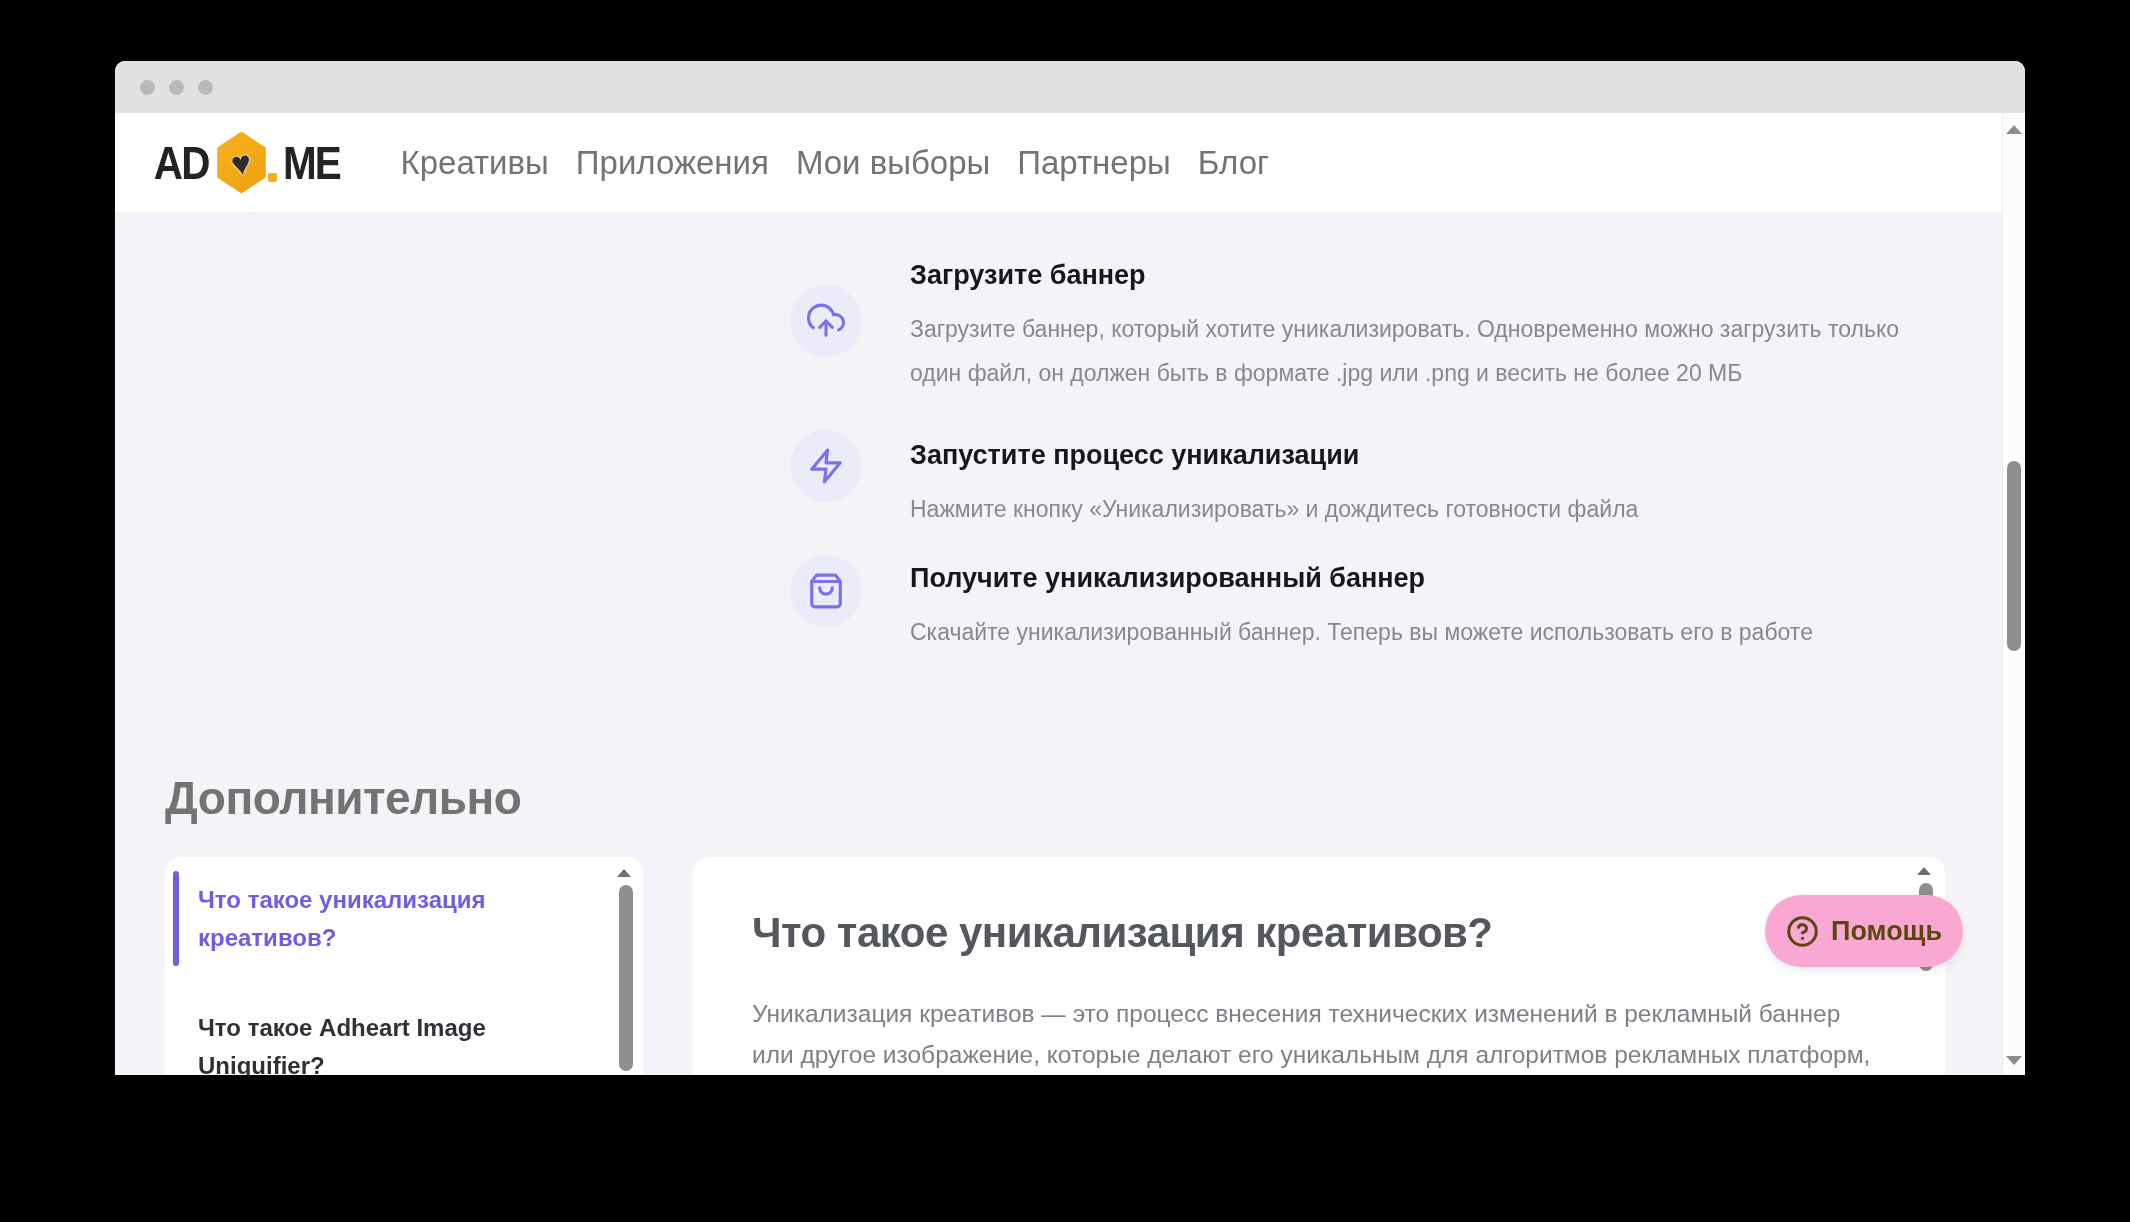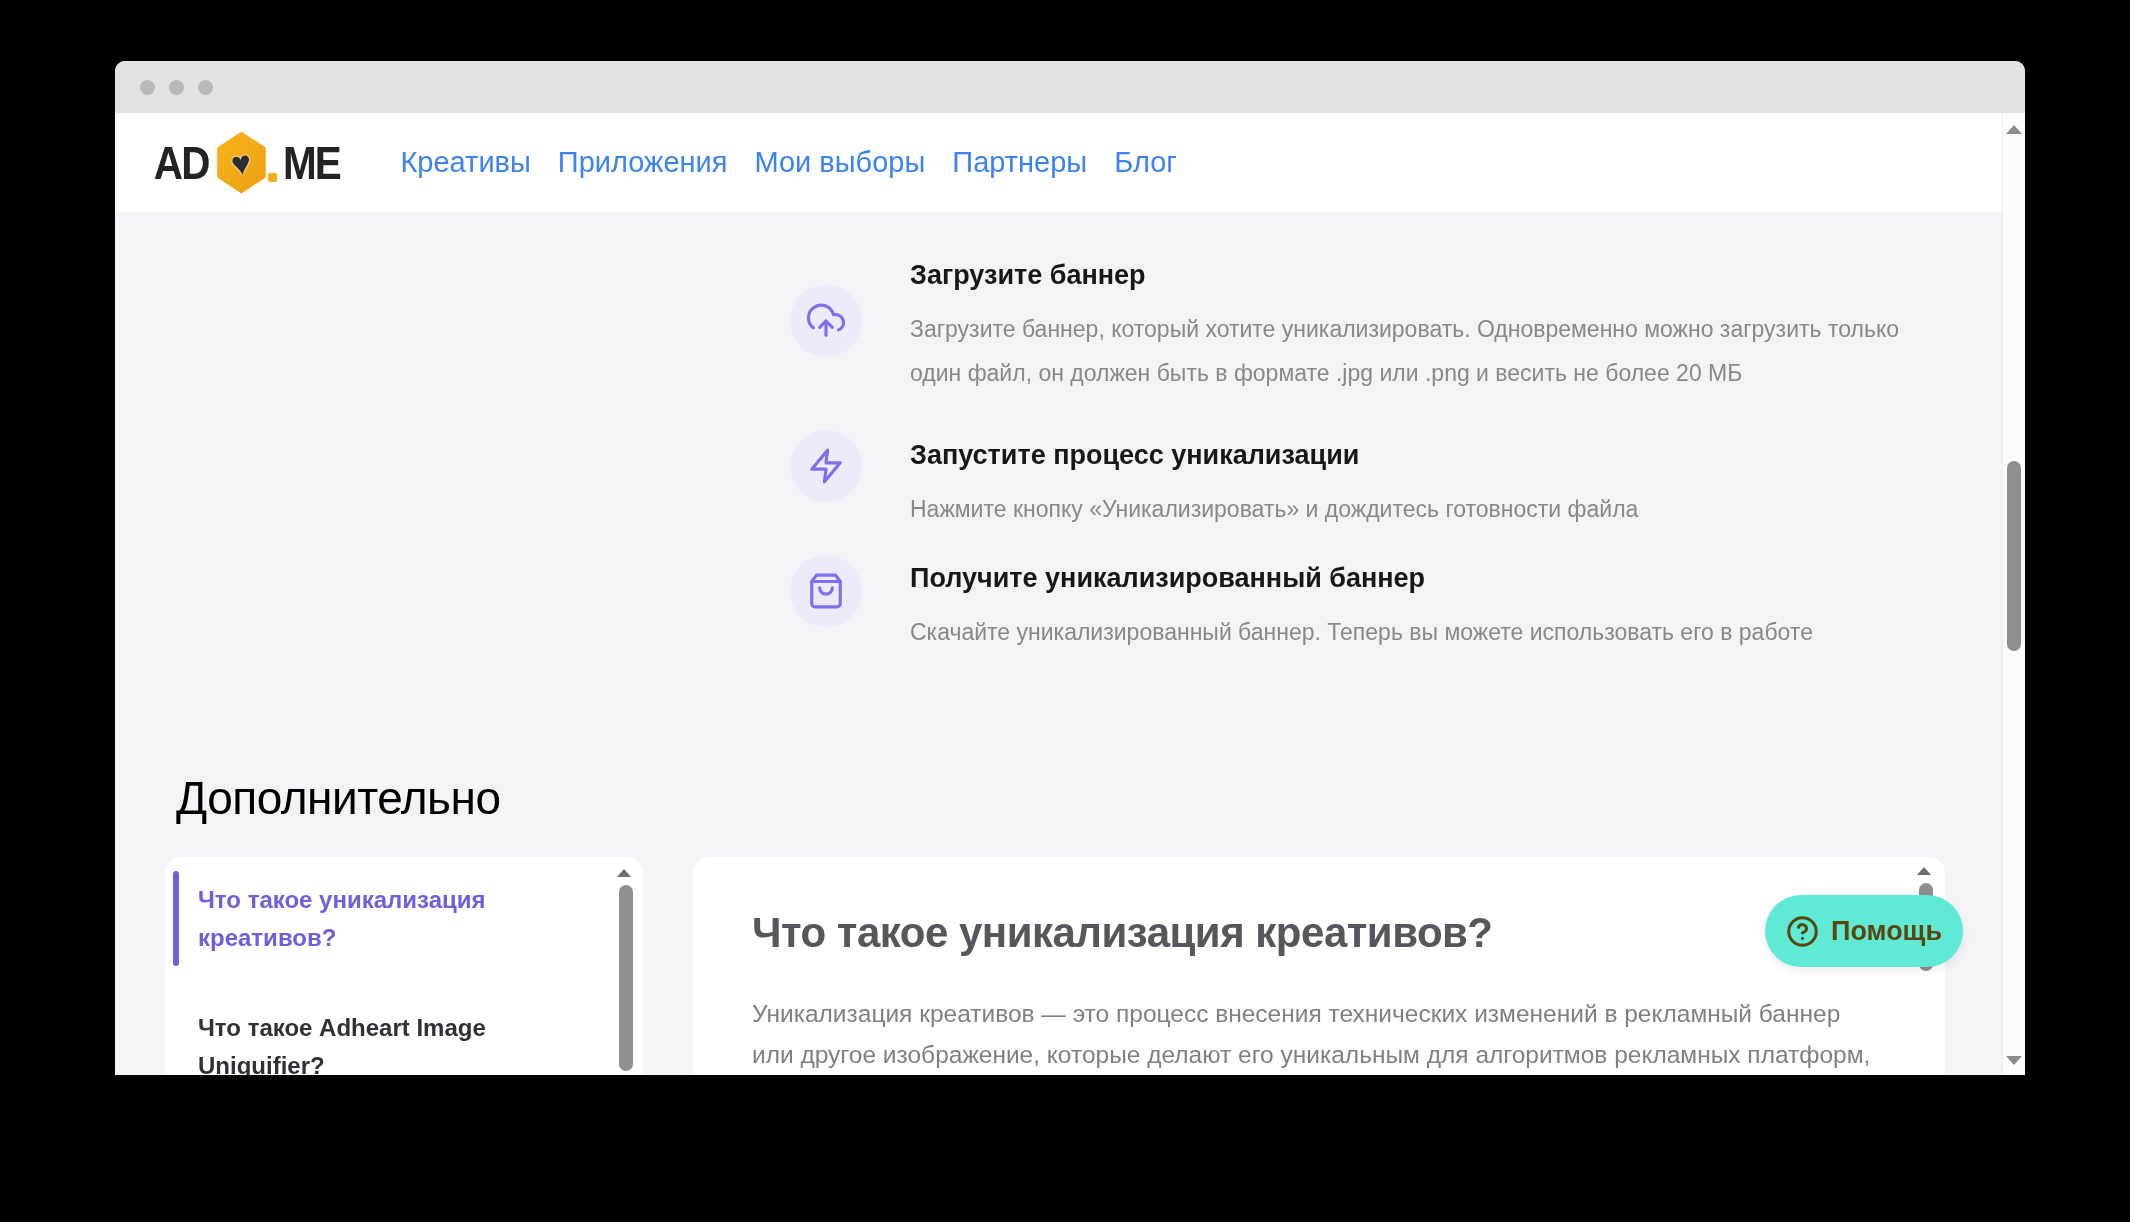--- a/index.html
+++ b/index.html
@@ -27,25 +27,25 @@
             display:flex; align-items:center; padding-left:35px; }
   .logo { display:flex; align-items:center; cursor:pointer; }
   .logo-txt { font-size:46px; font-weight:700; color:#232323; letter-spacing:-2px; transform:scaleX(.88); }
   .hex { width:54px; height:62px; margin:0 2px; background:linear-gradient(135deg,#f9b41c,#eb9f10);
          clip-path:polygon(50% 0,95% 26%,95% 74%,50% 100%,5% 74%,5% 26%);
          display:flex; align-items:center; justify-content:center; }
   .hex-heart { font-size:34px; color:#2d2d2d; transform:rotate(-8deg); line-height:1;
                text-shadow:0 0 2px #fff, 0 0 2px #fff; }
   .logo-dot { width:9px; height:9px; border-radius:2px; background:#f4ae16; align-self:flex-end; margin:0 2px 12px -2px; }
   .nav-links { display:flex; gap:27px; margin-left:56px; }
-  .nav-link { font-size:29px; color:#3b82f6; cursor:pointer; white-space:nowrap; }
+  .nav-link { font-size:33px; color:#737373; cursor:pointer; white-space:nowrap; }
 
   .h1 { position:absolute; left:50px; top:150px; width:520px; font-size:46px; line-height:72px;
         font-weight:700; color:#15171c; letter-spacing:-0.5px; }
-  .h2 { position:absolute; left:50px; top:658px; font-size:46px; font-weight:400; color:#000000; letter-spacing:-0.5px;margin-left:11px; }
+  .h2 { position:absolute; left:50px; top:658px; font-size:46px; font-weight:700; color:#737373; letter-spacing:-0.5px; }
 
   
   .step-icon { position:absolute; width:72px; height:72px; border-radius:50%; background:#ecebfa;
                display:flex; align-items:center; justify-content:center; left:675px; }
   .step-text { position:absolute; left:795px; width:1040px; }
   .step-title { font-size:27px; font-weight:700; color:#15171c; margin-bottom:16px; }
   .step-body { font-size:23px; line-height:44px; color:#85888e; }
 
   
   .card { position:absolute; top:744px; background:#fff; border-radius:16px; height:360px; }
@@ -58,21 +58,21 @@
 
   .card-scroll-up { width:0; height:0; border-left:7px solid transparent; border-right:7px solid transparent;
                     border-bottom:8px solid #6f6f6f; position:absolute; }
   .card-thumb { position:absolute; width:14px; background:#8f8f8f; border-radius:7px; }
 
   .art-title { position:absolute; left:59px; top:52px; font-size:42px; font-weight:700; color:#54575d; letter-spacing:-0.5px; }
   .art-body  { position:absolute; left:59px; top:136px; width:1130px; font-size:24.5px; line-height:41px; color:#7d8086; }
 
   
   .help-btn { position:absolute; left:1650px; top:782px; width:198px; height:72px; border-radius:36px;
-              background:#5eead4; display:flex; align-items:center; justify-content:center; gap:12px;
+              background:#f9a8d4; display:flex; align-items:center; justify-content:center; gap:12px;
               cursor:pointer; z-index:5; box-shadow:0 4px 10px rgba(0,0,0,.08); }
   .help-label { font-size:27px; font-weight:700; color:#5a470e; }
 </style>
 </head>
 <body>
 
 <div class="stage">
   <div class="win">
 
     <div class="titlebar">

